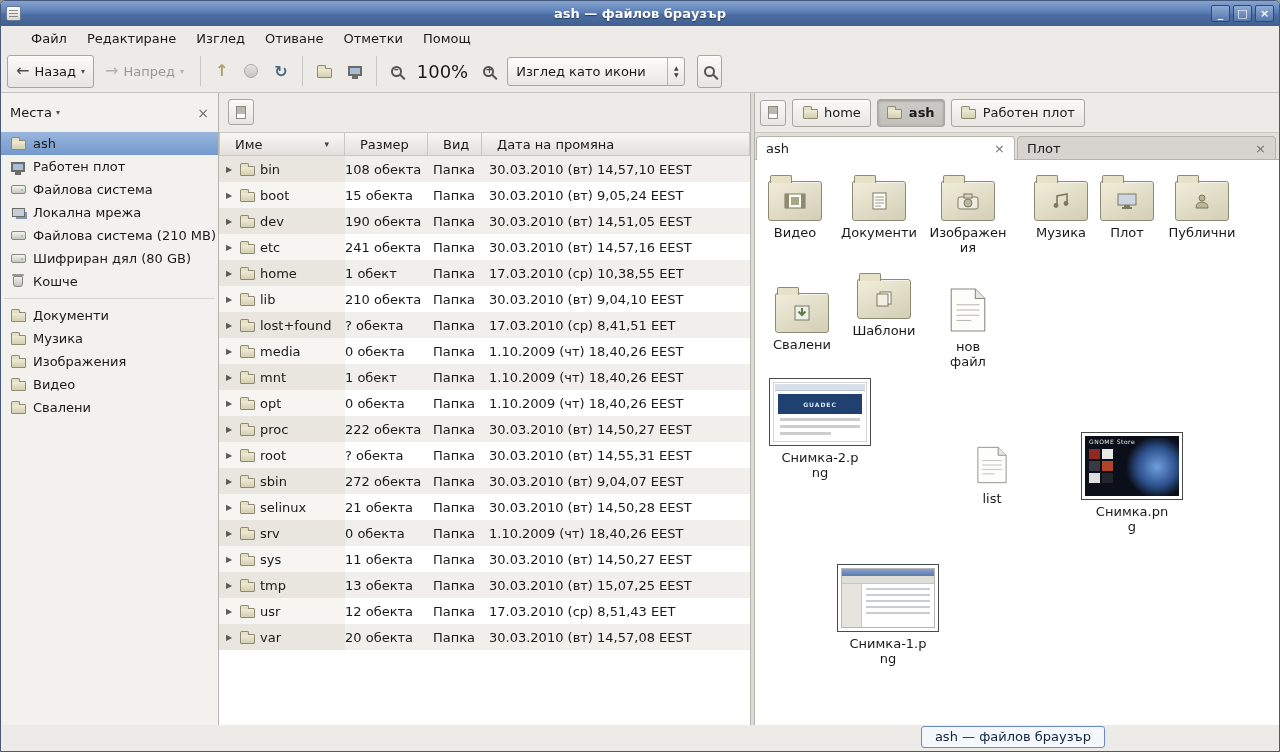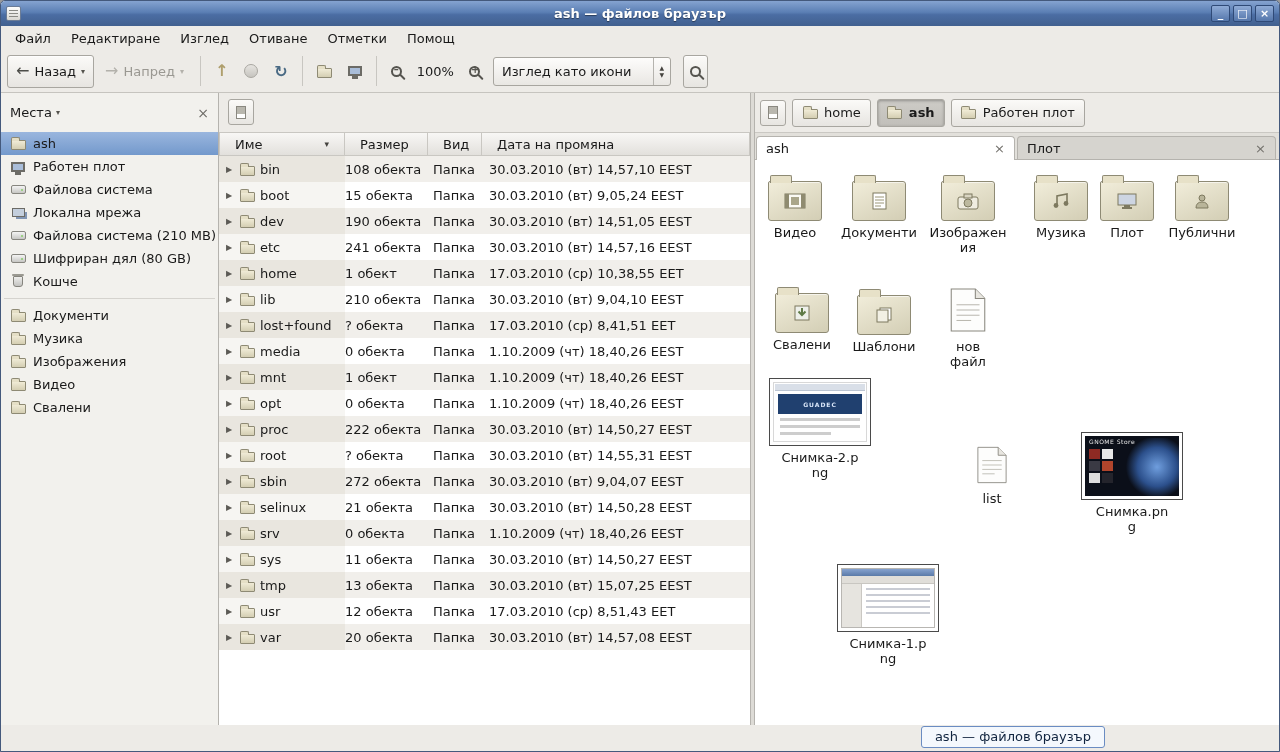--- a/index.html
+++ b/index.html
@@ -10,38 +10,38 @@
 
   
   .titlebar { position:relative; height:25px; background:linear-gradient(#85a3d0,#5b7fb4 45%,#4b6da3 55%,#41608f); display:flex; align-items:center; padding:0 5px; border-radius:4px 4px 0 0; }
   .win-icon { width:15px; height:15px; background:linear-gradient(#fdfdfc,#d8d6d0); border:1px solid #6b7c96; border-radius:2px; margin-right:6px; position:relative; }
   .win-icon::after { content:""; position:absolute; left:2px; right:2px; top:3px; height:1px; background:#8a8a84; box-shadow:0 3px 0 #8a8a84, 0 6px 0 #8a8a84; }
   .title { position:absolute; left:0; right:0; text-align:center; color:#fff; font-weight:bold; font-size:13px; text-shadow:0 1px 1px rgba(0,0,0,.45); }
   .win-controls { margin-left:auto; display:flex; gap:3px; z-index:2; }
   .win-btn { width:19px; height:17px; border:1px solid #2f4a77; border-radius:2px; background:linear-gradient(#8fabd6,#5577ab); color:#fff; font-size:11px; line-height:15px; text-align:center; font-weight:bold; }
 
   
-  .menubar { height:24px; display:flex; align-items:center; padding-left:4px; background:#EDEBE7; }
+  .menubar { height:24px; display:flex; align-items:center; padding-left:20px; background:#EDEBE7; }
   .menu-item { padding:3px 10px; font-size:13px; }
 
   
   .toolbar { height:43px; display:flex; align-items:center; padding:0 6px; background:#EDEBE7; border-bottom:1px solid #c6c4bf; gap:2px; }
   .tb-btn { height:33px; display:inline-flex; align-items:center; gap:5px; padding:0 8px; border:1px solid transparent; border-radius:3px; background:transparent; font-size:13px; font-family:inherit; color:#1a1a1a; }
   .tb-btn.raised { border-color:#a8a6a0; background:linear-gradient(#fbfaf8,#e7e5e1); box-shadow:0 1px 0 rgba(255,255,255,.7) inset; }
   .tb-btn.disabled { color:#9a9892; }
   .tb-btn.icon-only { padding:0 6px; }
   .arr { font-size:16px; line-height:1; color:#4c4c48; }
   .arr.gray { color:#b3b1ab; }
   .arr.up { color:#af9f6d; font-weight:bold; }
   .chev { font-size:8px; color:#55534e; }
   .tb-btn.disabled .chev { color:#b3b1ab; }
   .tb-sep { width:1px; height:30px; background:#c8c6c1; margin:0 5px; }
   .stop-circle { width:14px; height:14px; border-radius:50%; background:linear-gradient(#e6e4e0,#c6c4bf); border:1px solid #a8a6a0; }
   .reload { font-size:16px; color:#4a6a84; font-weight:bold; }
-  .zoom-label { padding:0 6px; font-size:13px; }
+  .zoom-label { padding:0 6px; font-size:18px; }
   .lens { position:relative; width:11px; height:11px; border:2px solid #55544f; border-radius:50%; display:inline-block; }
   .lens::after { content:""; position:absolute; width:7px; height:2px; background:#55544f; transform:rotate(45deg); right:-6px; bottom:-3px; border-radius:1px; }
   .lens.minus::before, .lens.plus::before { position:absolute; top:-4px; left:0px; font-size:10px; font-weight:bold; color:#55544f; }
   .lens.minus::before { content:"–"; left:1px; }
   .lens.plus::before { content:"+"; left:0; }
   .combo { height:29px; min-width:178px; margin-left:4px; border:1px solid #a8a6a0; border-radius:3px; background:linear-gradient(#fdfcfb,#e9e7e3); display:flex; align-items:center; padding-left:8px; font-size:13px; }
   .combo .spin { margin-left:auto; width:17px; align-self:stretch; border-left:1px solid #b5b3ae; display:flex; flex-direction:column; align-items:center; justify-content:center; font-size:6px; color:#44423e; line-height:1.2; }
   .search-btn { margin-left:10px; }
 
   
@@ -661,21 +661,21 @@
             <div class="folder-lg">
               <span class="emblem">
                 <svg width="16" height="16">
                   <rect x="1" y="1" width="14" height="14" fill="#eef0ea" stroke="#7d795f"></rect>
                   <path d="M8 3 L8 9 M4.5 6.5 L8 10 L11.5 6.5" stroke="#5e7a46" stroke-width="2" fill="none"></path>
                 </svg>
               </span>
             </div>
             <div class="label">Свалени</div>
           </div>
-          <div class="icon-item" style="left: 95px; top: 128px; width: 68px;">
+          <div class="icon-item" style="left: 95px; top: 112px; width: 68px;">
             <div class="folder-lg">
               <span class="emblem">
                 <svg width="16" height="16">
                   <rect x="4" y="1" width="11" height="12" fill="#fff" stroke="#7d795f"></rect>
                   <rect x="1" y="3" width="11" height="12" fill="#f2f0e4" stroke="#7d795f"></rect>
                 </svg>
               </span>
             </div>
             <div class="label">Шаблони</div>
           </div>

